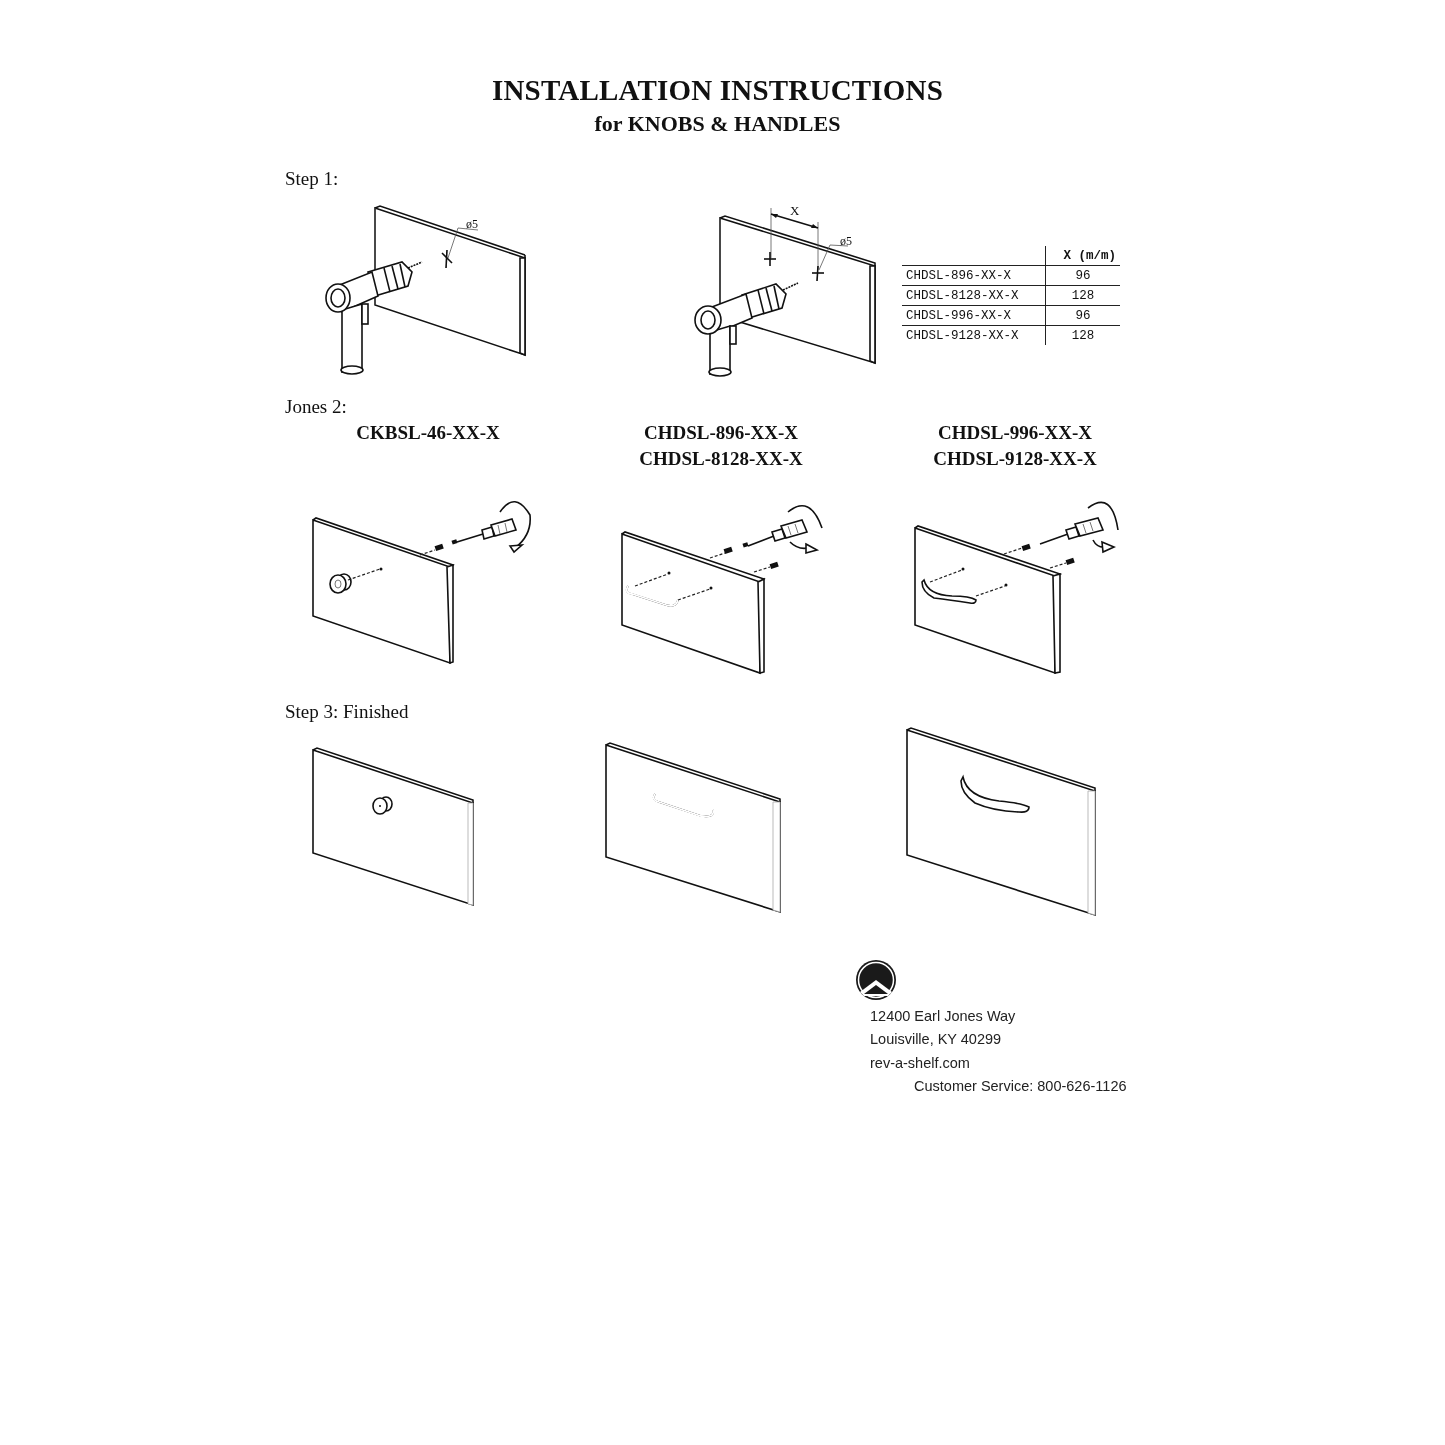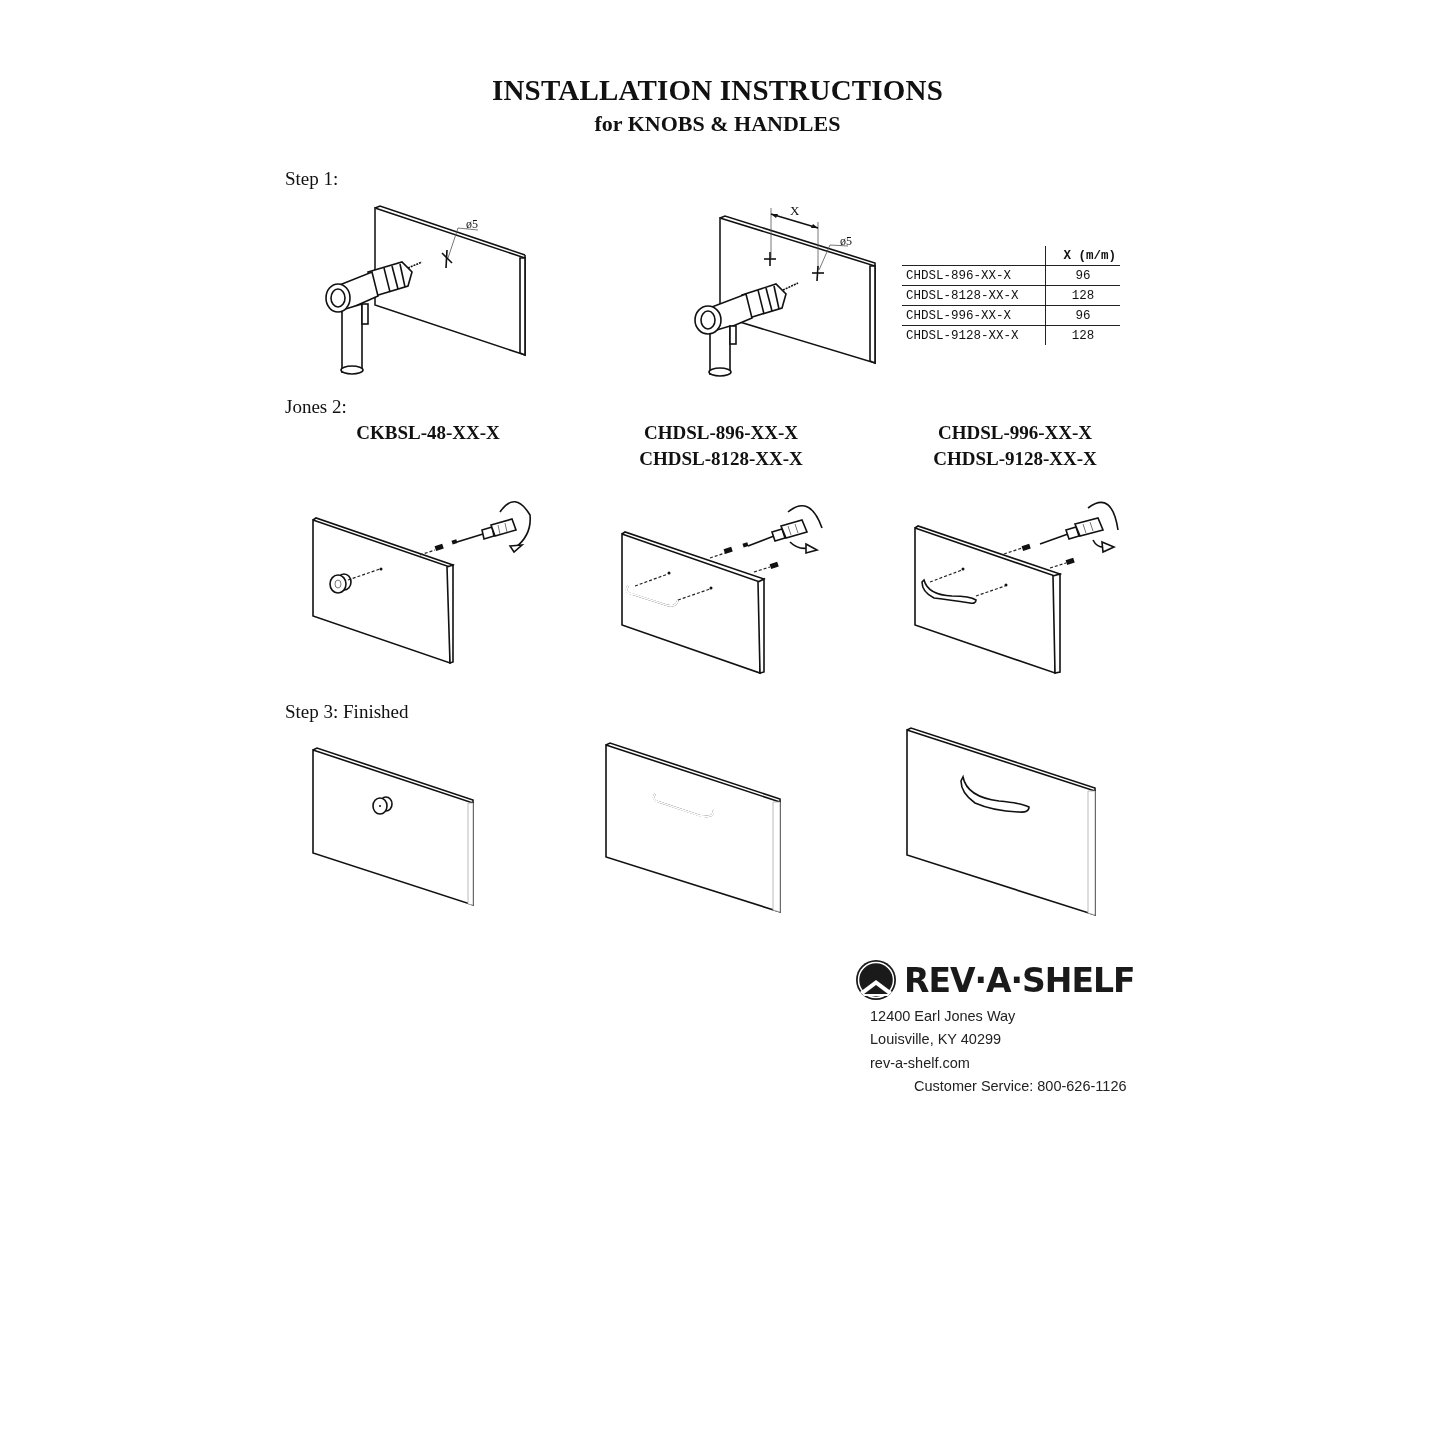--- a/index.html
+++ b/index.html
@@ -121,21 +121,21 @@
   <tr>
     <td class="code">CHDSL-9128-XX-X</td>
     <td class="val">128</td>
   </tr>
 </tbody>
   </table>
 
 <div class="abs step-label" style="left:285px; top:396px;">Jones 2:</div>
 
 <div class="abs model" style="left:298px; top:420px;">
-  <div>CKBSL-48-XX-X</div>
+  <div>CKBSL-46-XX-X</div>
 </div>
 <div class="abs model" style="left:591px; top:420px;">
   <div>CHDSL-896-XX-X</div>
   <div>CHDSL-8128-XX-X</div>
 </div>
 <div class="abs model" style="left:885px; top:420px;">
   <div>CHDSL-996-XX-X</div>
   <div>CHDSL-9128-XX-X</div>
 </div>
 
@@ -255,19 +255,18 @@
   </g>
 </svg>
 
 <div class="abs logo">
   <svg style="position:relative;" width="44" height="44" viewBox="0 0 44 44">
     <circle cx="22" cy="22" r="20" fill="#1a1a1a"></circle>
     <circle cx="22" cy="22" r="17.5" fill="none" stroke="#fff" stroke-width="1.5"></circle>
     <polygon points="6,34 22,22 38,34 34,38 10,38" fill="#fff"></polygon>
     <polygon points="10,36 22,27 34,36" fill="#1a1a1a"></polygon>
   </svg>
-  <span class="logo-text">REV·A·SHELF</span>
 </div>
 
 <div class="abs addr" style="top:1008px;">12400 Earl Jones Way</div>
 <div class="abs addr" style="top:1031px;">Louisville, KY 40299</div>
 <div class="abs addr" style="top:1055px;">rev-a-shelf.com</div>
 <div class="abs addr" style="top:1078px;margin-left:44px;">Customer Service: 800-626-1126</div>
 
 </body></html>

